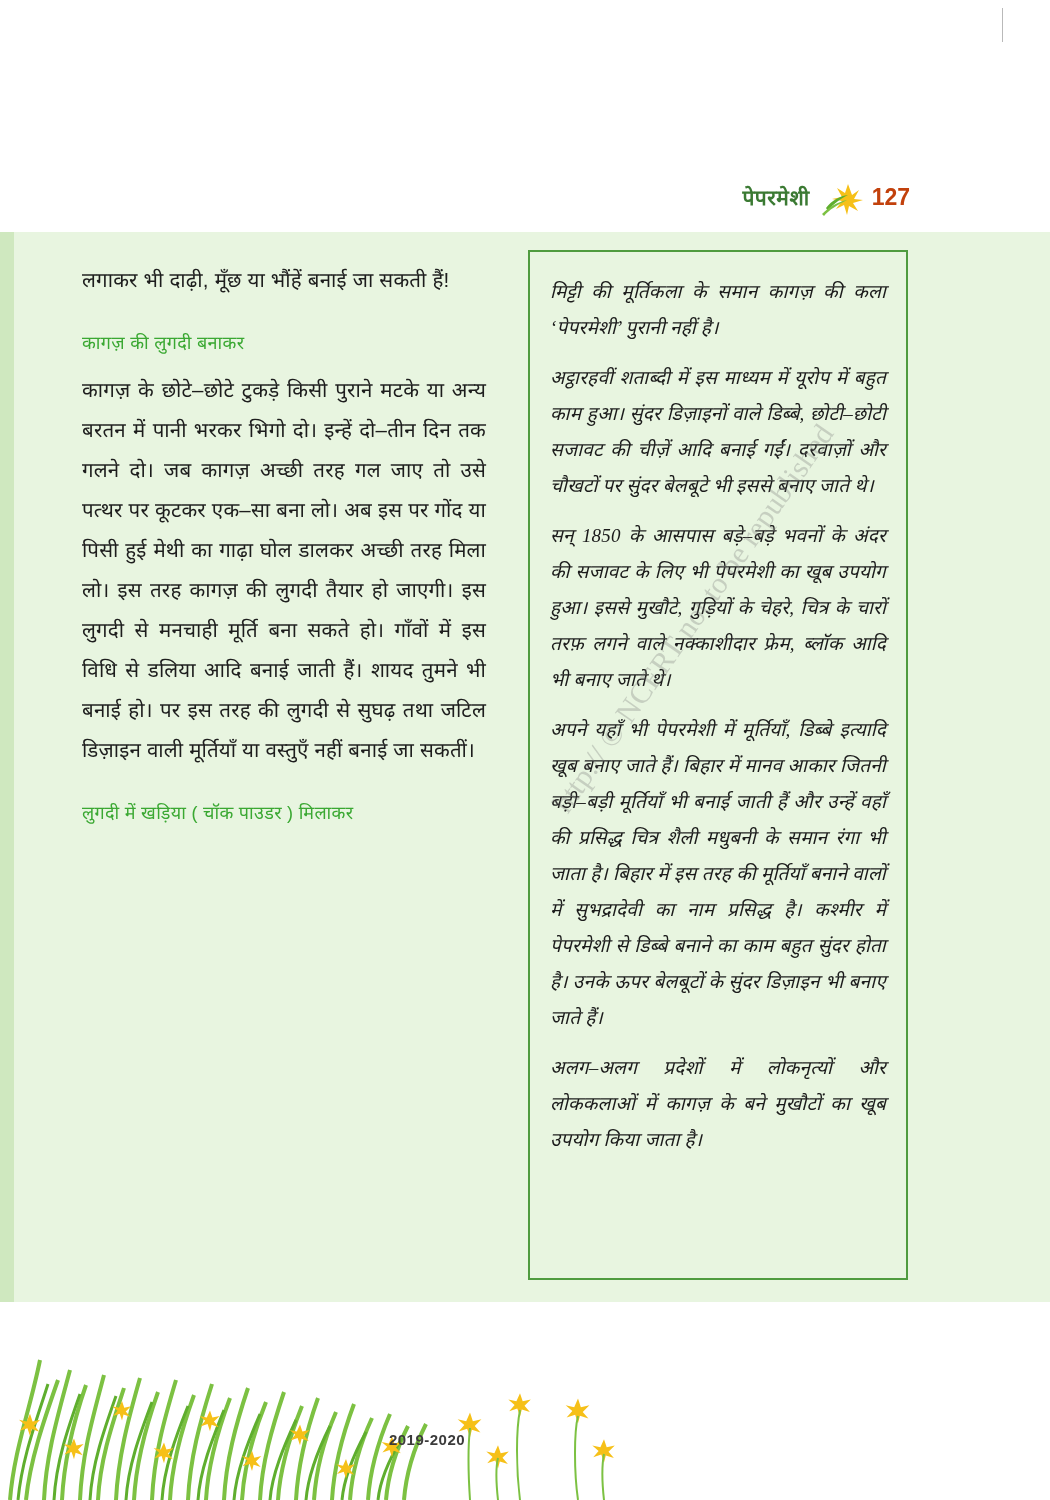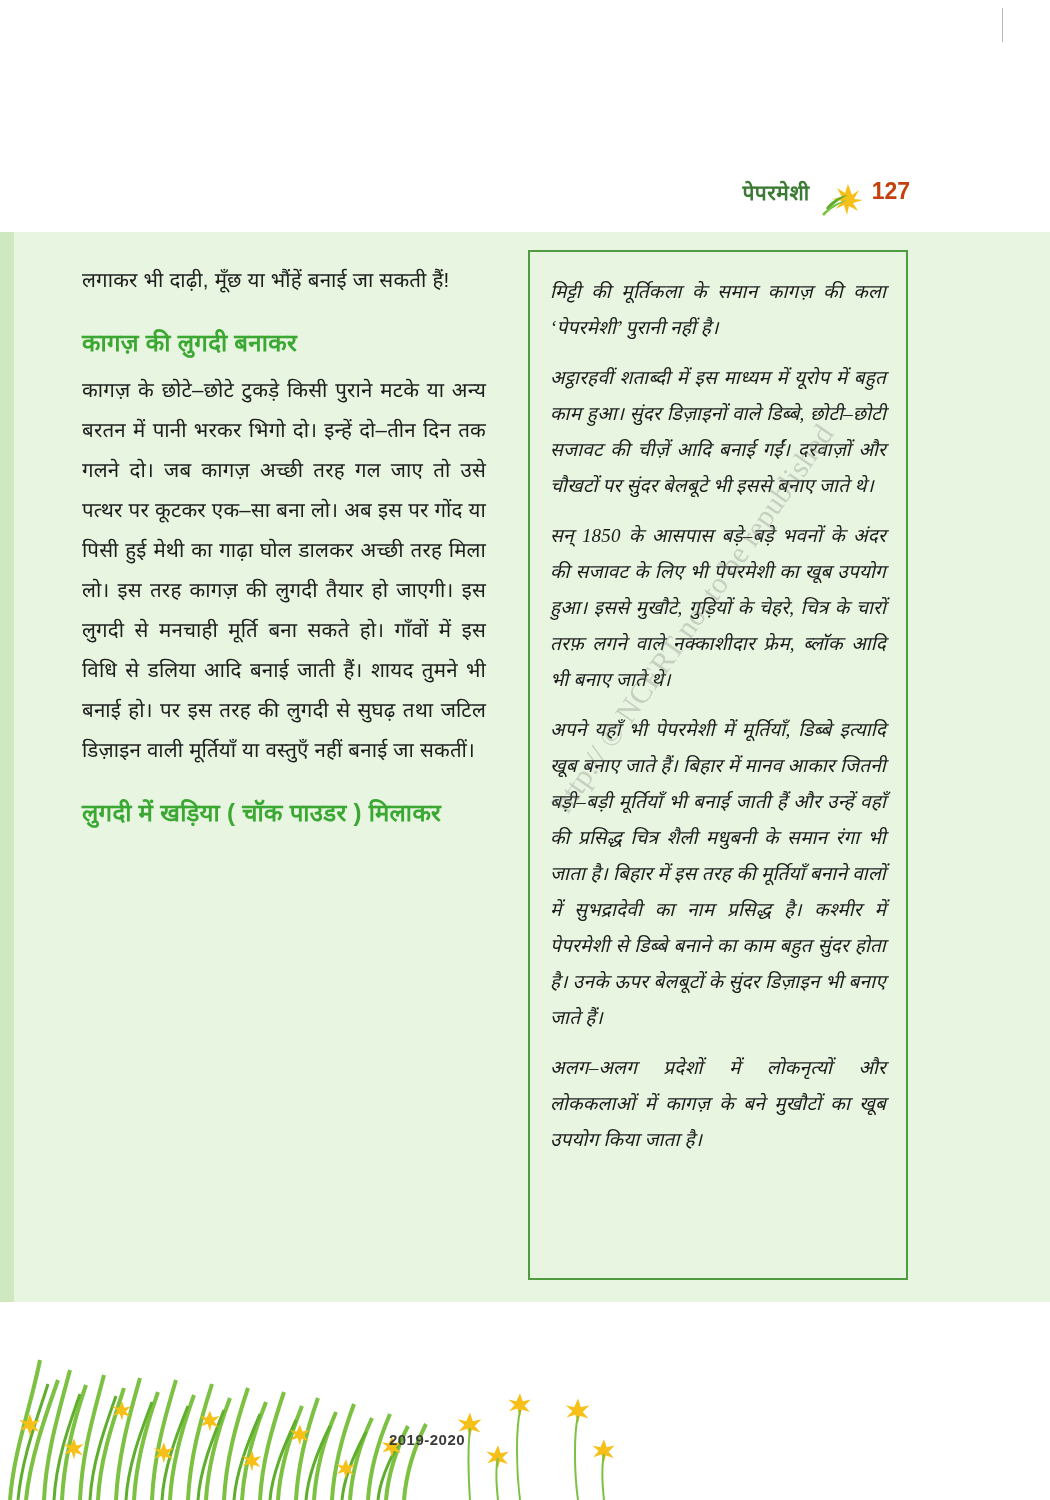--- a/index.html
+++ b/index.html
@@ -24,21 +24,21 @@
     height: 34px;
     background: #b9b9b9;
   }
 
   
   .page-header {
     position: absolute;
     top: 178px;
     right: 140px;
     display: flex;
-    align-items: flex-start;
+    align-items: center;
     gap: 8px;
   }
   .header-title {
     font-size: 21px;
     font-weight: bold;
     color: #3b7a33;
     letter-spacing: 0.5px;
   }
   .header-flower {
     width: 46px;
@@ -102,22 +102,22 @@
     font-size: 20.5px;
     line-height: 40px;
     color: #1d1d1d;
     text-align: justify;
     text-justify: inter-word;
     letter-spacing: 0.2px;
   }
 
   h3.subhead {
     margin: 26px 0 10px 0;
-    font-size: 24px;
-    font-weight: bold;
+    font-size: 18px;
+    font-weight: normal;
     color: #3aa832;
     line-height: 34px;
     letter-spacing: 0.3px;
   }
 
   .col-right-box p.side {
     margin: 0 0 14px 0;
     font-size: 19px;
     line-height: 36px;
     color: #1b1b1b;

